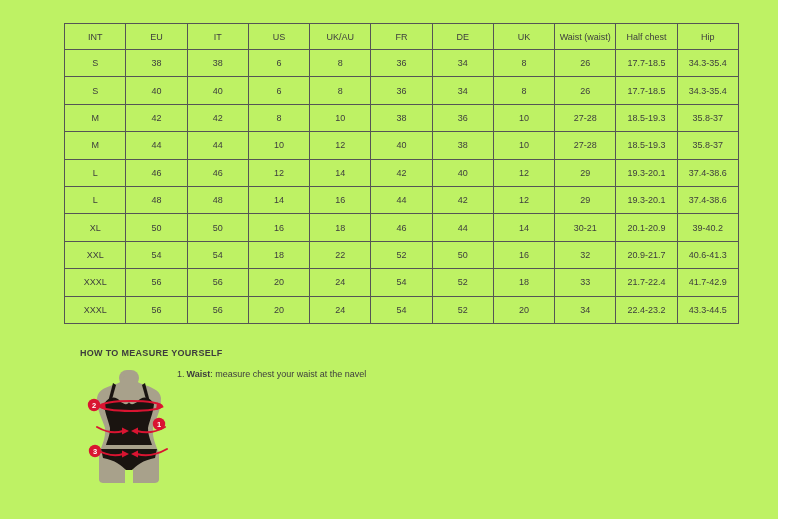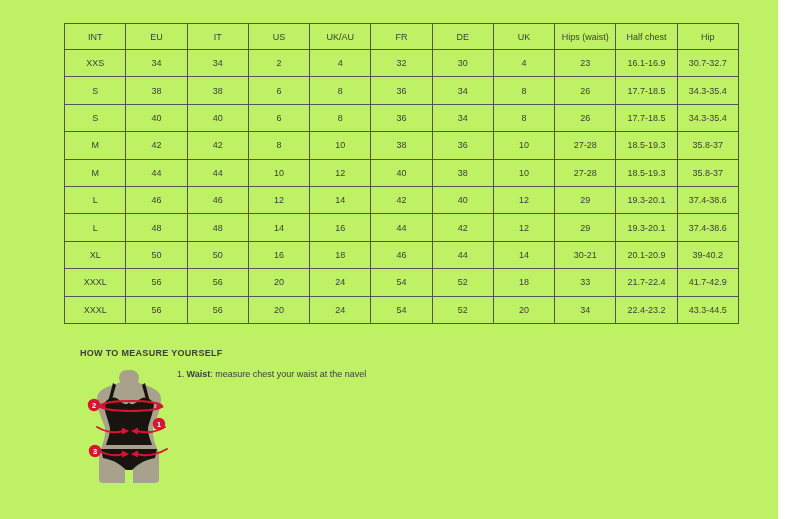--- a/index.html
+++ b/index.html
@@ -63,39 +63,26 @@
     <thead>
       <tr>
           <th>INT</th>
           <th>EU</th>
           <th>IT</th>
           <th>US</th>
           <th>UK/AU</th>
           <th>FR</th>
           <th>DE</th>
           <th>UK</th>
-          <th>Hips (waist)</th>
+          <th>Waist (waist)</th>
           <th>Half chest</th>
           <th>Hip</th>
         </tr>
     </thead>
     <tbody>
-        <tr>
-          <td>XXS</td>
-          <td>34</td>
-          <td>34</td>
-          <td>2</td>
-          <td>4</td>
-          <td>32</td>
-          <td>30</td>
-          <td>4</td>
-          <td>23</td>
-          <td>16.1-16.9</td>
-          <td>30.7-32.7</td>
-        </tr>
         <tr>
           <td>S</td>
           <td>38</td>
           <td>38</td>
           <td>6</td>
           <td>8</td>
           <td>36</td>
           <td>34</td>
           <td>8</td>
           <td>26</td>
@@ -172,20 +159,33 @@
           <td>50</td>
           <td>50</td>
           <td>16</td>
           <td>18</td>
           <td>46</td>
           <td>44</td>
           <td>14</td>
           <td>30-21</td>
           <td>20.1-20.9</td>
           <td>39-40.2</td>
+        </tr>
+        <tr>
+          <td>XXL</td>
+          <td>54</td>
+          <td>54</td>
+          <td>18</td>
+          <td>22</td>
+          <td>52</td>
+          <td>50</td>
+          <td>16</td>
+          <td>32</td>
+          <td>20.9-21.7</td>
+          <td>40.6-41.3</td>
         </tr>
         <tr>
           <td>XXXL</td>
           <td>56</td>
           <td>56</td>
           <td>20</td>
           <td>24</td>
           <td>54</td>
           <td>52</td>
           <td>18</td>

